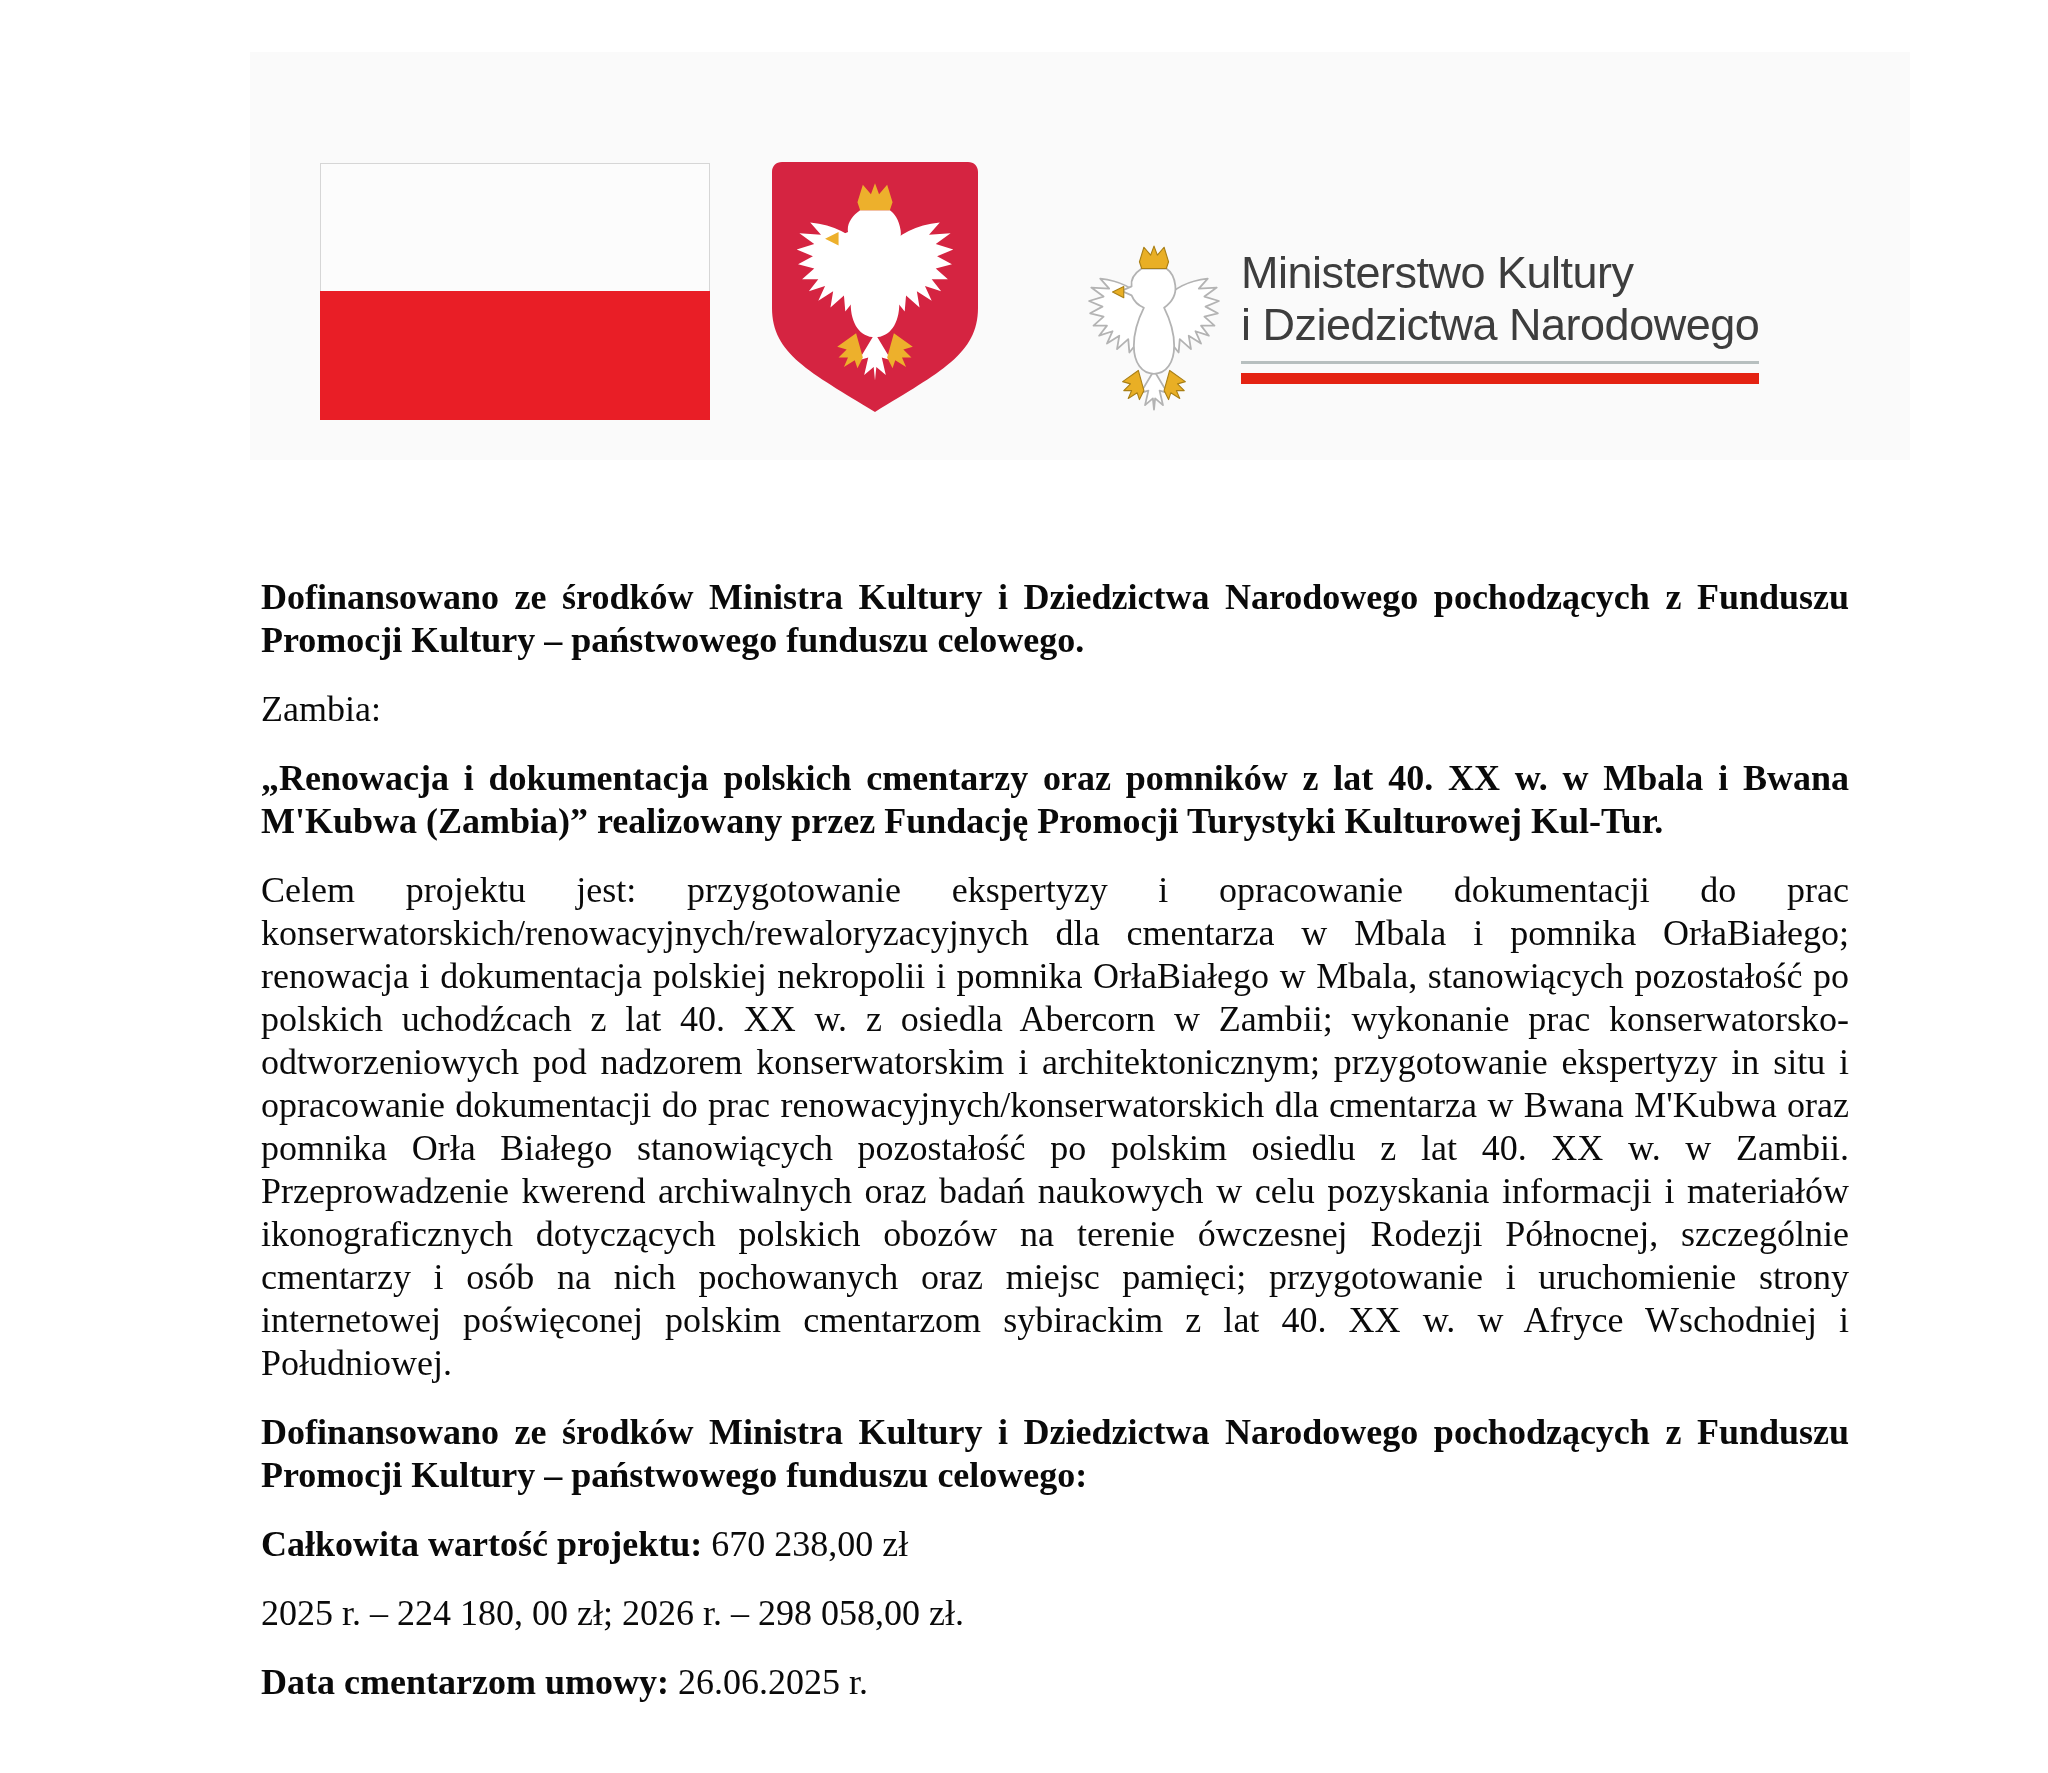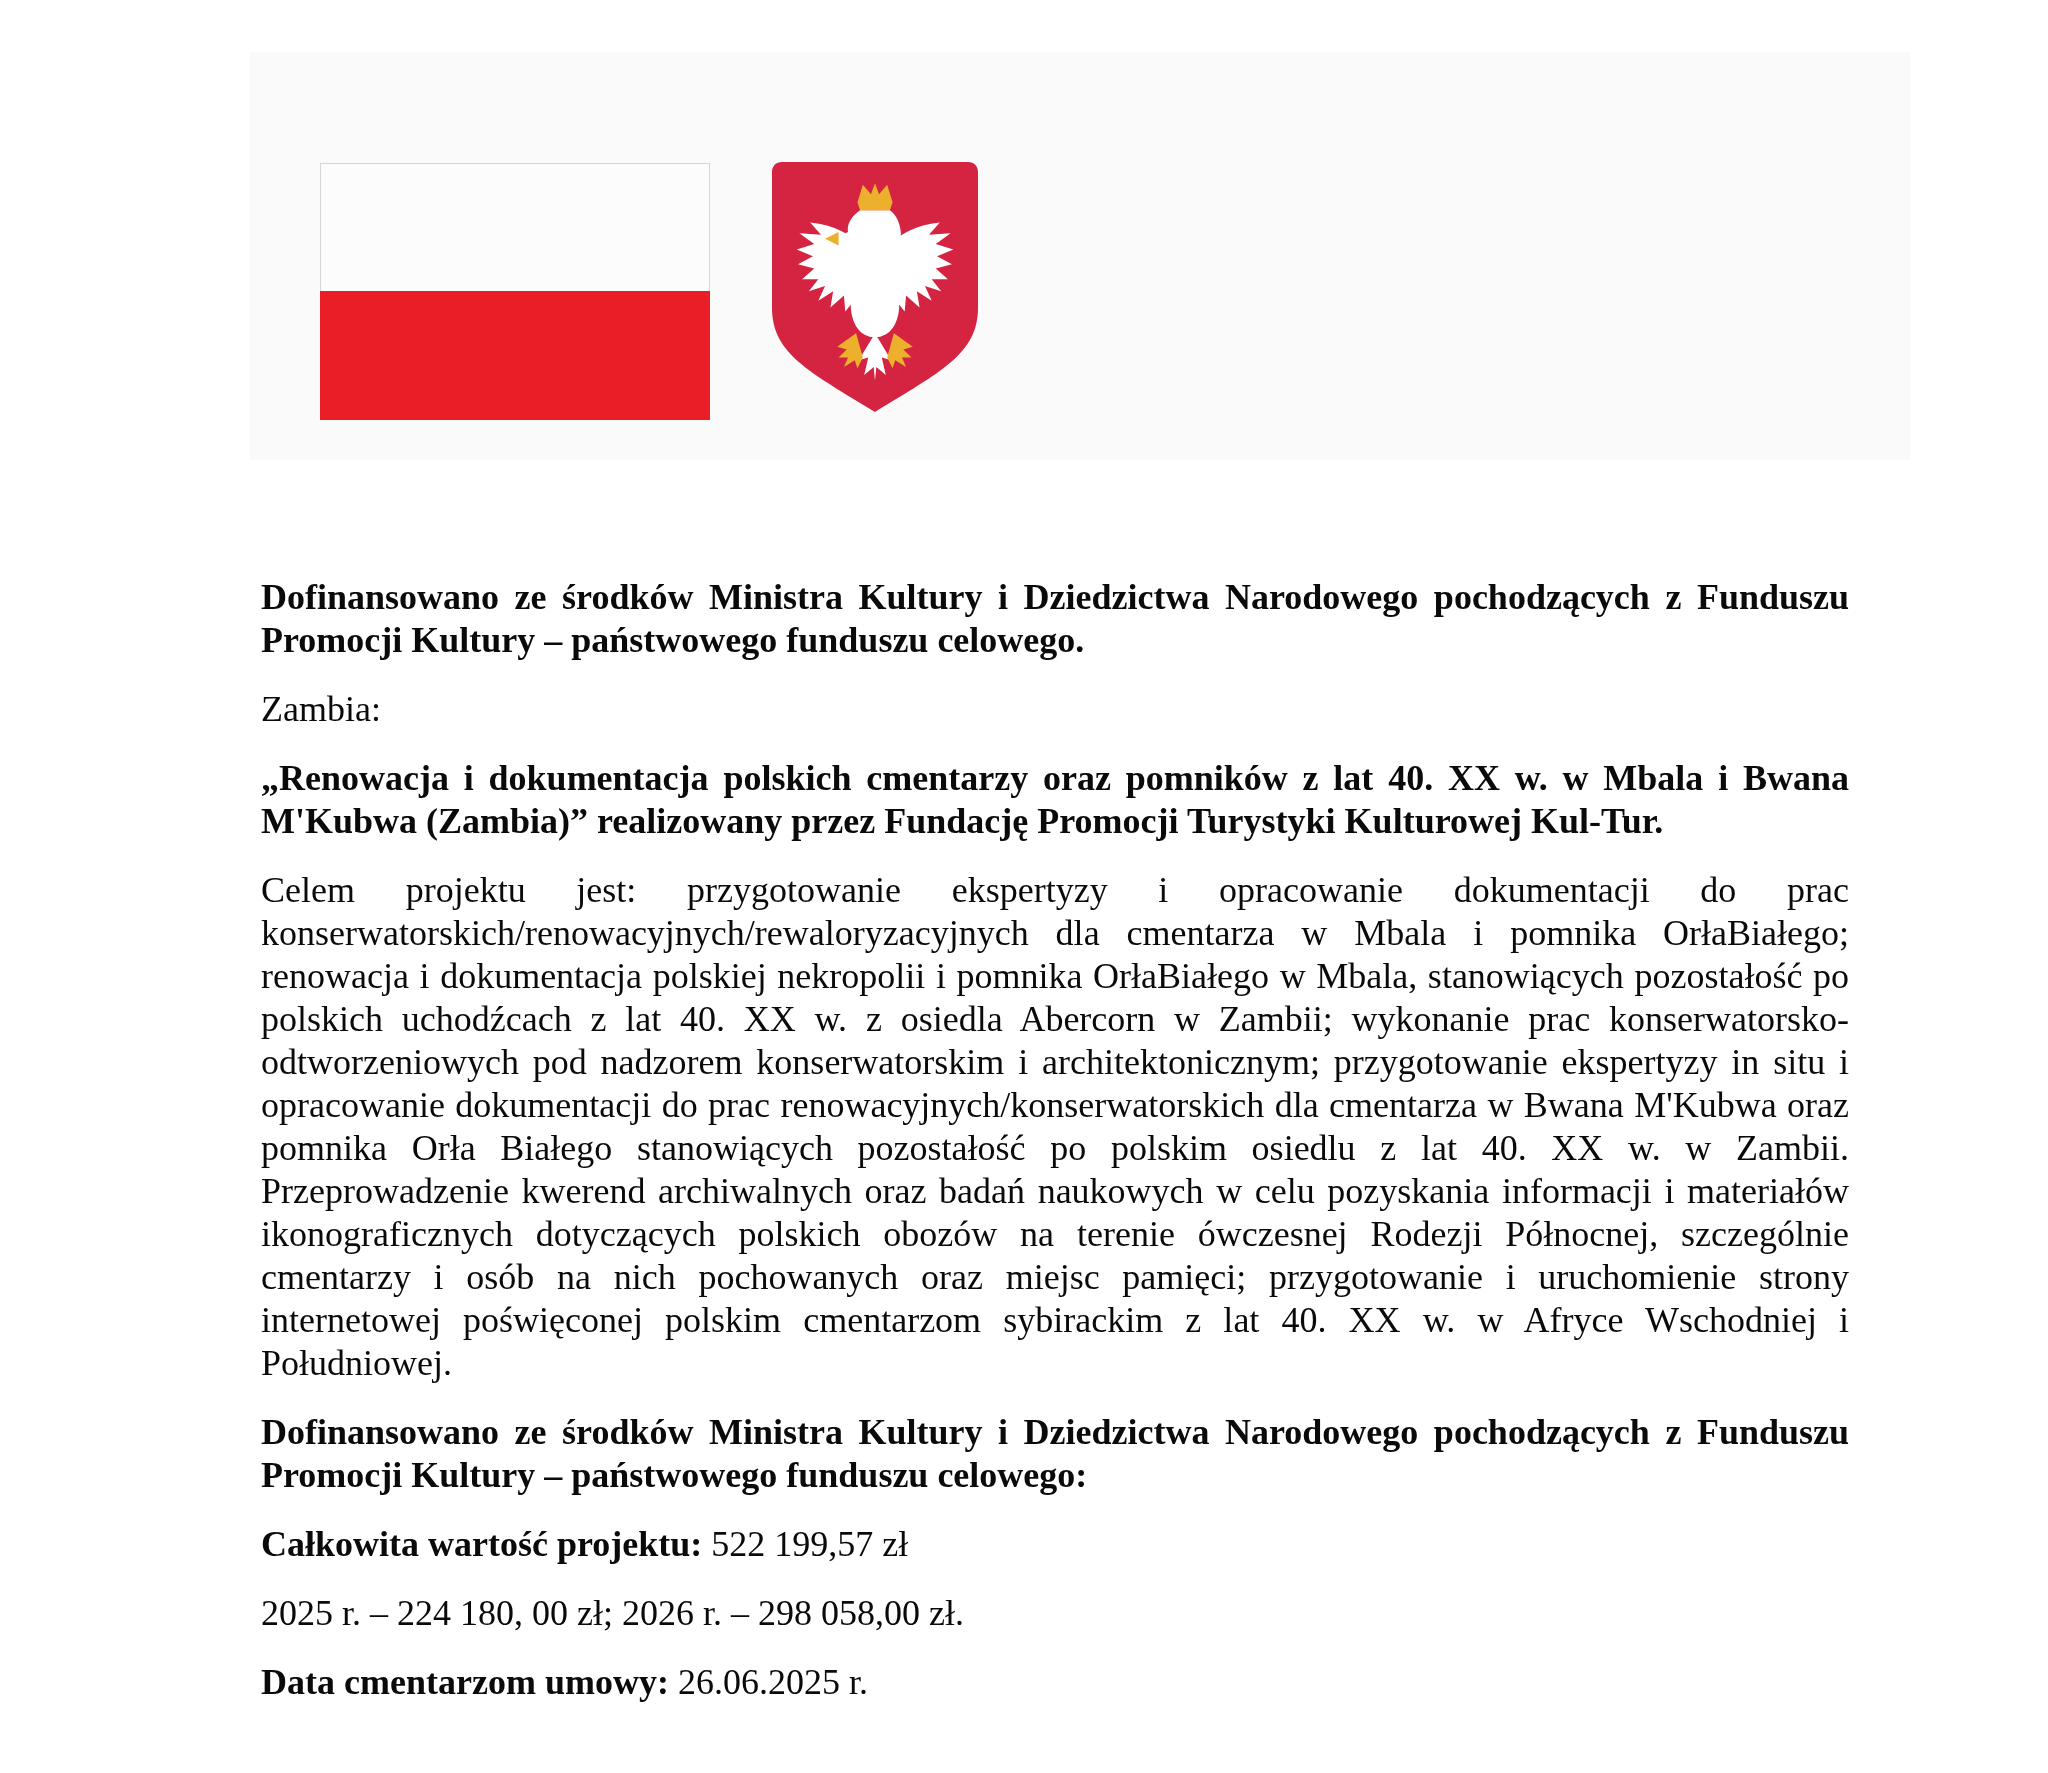--- a/index.html
+++ b/index.html
@@ -60,26 +60,46 @@
           <path class="eag-white" d="M60,112 L48,132 55,130 52,143 59,137 60,147 61,137 68,143 65,130 72,132 Z"></path>
           <path class="eag-white" d="M49,21 C43,25 39,31 40,37 L31,41 40,45 C42,50 46,54 51,56 C45,68 42,78 42,90 C42,105 49,115 60,115 C71,115 78,105 78,90 C78,78 75,68 69,56 C76,51 80,44 79,36 C78,28 74,23 71,21 Z"></path>
           <path class="eag-gold" d="M33,37 L23,42 33,47 Z"></path>
           <path class="eag-gold" d="M47,15 L51,2 57,9 60,1 63,9 69,2 73,15 71,21 49,21 Z"></path>
           <path class="eag-gold" d="M46,112 L32,122 39,124 33,130 40,130 37,137 45,132 47,138 51,130 Z"></path>
           <path class="eag-gold" transform="translate(120 0) scale(-1 1)" d="M46,112 L32,122 39,124 33,130 40,130 37,137 45,132 47,138 51,130 Z"></path>
         </g>
       </svg>
     </div>
 
+    <div class="ministry">
+      <div class="logo-eagle">
+        <svg viewBox="0 0 120 150" xmlns="http://www.w3.org/2000/svg">
+          <path class="lg-body" d="M52,50 C42,38 30,32 12,30 L20,39 4,38 15,46 2,50 14,55 3,61 15,64 6,72 18,72 11,81 23,77 18,88 29,81 27,93 37,84 38,96 46,86 50,92 Z"></path>
+          <path class="lg-body" transform="translate(120 0) scale(-1 1)" d="M52,50 C42,38 30,32 12,30 L20,39 4,38 15,46 2,50 14,55 3,61 15,64 6,72 18,72 11,81 23,77 18,88 29,81 27,93 37,84 38,96 46,86 50,92 Z"></path>
+          <path class="lg-body" d="M60,112 L48,132 55,130 52,143 59,137 60,147 61,137 68,143 65,130 72,132 Z"></path>
+          <path class="lg-body" d="M49,21 C43,25 39,31 40,37 L31,41 40,45 C42,50 46,54 51,56 C45,68 42,78 42,90 C42,105 49,115 60,115 C71,115 78,105 78,90 C78,78 75,68 69,56 C76,51 80,44 79,36 C78,28 74,23 71,21 Z"></path>
+          <path class="lg-gold" d="M33,37 L23,42 33,47 Z"></path>
+          <path class="lg-gold" d="M47,15 L51,2 57,9 60,1 63,9 69,2 73,15 71,21 49,21 Z"></path>
+          <path class="lg-gold" d="M46,112 L32,122 39,124 33,130 40,130 37,137 45,132 47,138 51,130 Z"></path>
+          <path class="lg-gold" transform="translate(120 0) scale(-1 1)" d="M46,112 L32,122 39,124 33,130 40,130 37,137 45,132 47,138 51,130 Z"></path>
+        </svg>
+      </div>
+      <div class="logo-text">
+        <div>Ministerstwo Kultury</div>
+        <div>i Dziedzictwa Narodowego</div>
+        <div class="rule-gray"></div>
+        <div class="rule-red"></div>
+      </div>
+    </div>
   </div>
 
   <div class="content">
     <p class="bold justify">Dofinansowano ze środków Ministra Kultury i Dziedzictwa Narodowego pochodzących z Funduszu Promocji Kultury – państwowego funduszu celowego.</p>
     <p>Zambia:</p>
     <p class="bold justify">„Renowacja i dokumentacja polskich cmentarzy oraz pomników z lat 40. XX w. w Mbala i Bwana M'Kubwa (Zambia)” realizowany przez Fundację Promocji Turystyki Kulturowej Kul-Tur.</p>
     <p class="justify">Celem projektu jest: przygotowanie ekspertyzy i opracowanie dokumentacji do prac konserwatorskich/renowacyjnych/rewaloryzacyjnych dla cmentarza w Mbala i pomnika OrłaBiałego; renowacja i dokumentacja polskiej nekropolii i pomnika OrłaBiałego w Mbala, stanowiących pozostałość po polskich uchodźcach z lat 40. XX w. z osiedla Abercorn w Zambii; wykonanie prac konserwatorsko-odtworzeniowych pod nadzorem konserwatorskim i architektonicznym; przygotowanie ekspertyzy in situ i opracowanie dokumentacji do prac renowacyjnych/konserwatorskich dla cmentarza w Bwana M'Kubwa oraz pomnika Orła Białego stanowiących pozostałość po polskim osiedlu z lat 40. XX w. w Zambii. Przeprowadzenie kwerend archiwalnych oraz badań naukowych w celu pozyskania informacji i materiałów ikonograficznych dotyczących polskich obozów na terenie ówczesnej Rodezji Północnej, szczególnie cmentarzy i osób na nich pochowanych oraz miejsc pamięci; przygotowanie i uruchomienie strony internetowej poświęconej polskim cmentarzom sybirackim z lat 40. XX w. w Afryce Wschodniej i Południowej.</p>
     <p class="bold justify">Dofinansowano ze środków Ministra Kultury i Dziedzictwa Narodowego pochodzących z Funduszu Promocji Kultury – państwowego funduszu celowego:</p>
-    <p><strong>Całkowita wartość projektu:</strong> <span>522 199,57 zł</span></p>
+    <p><strong>Całkowita wartość projektu:</strong> <span>670 238,00 zł</span></p>
     <p>2025 r. – 224 180, 00 zł; 2026 r. – 298 058,00 zł.</p>
     <p><strong>Data cmentarzom umowy:</strong> <span>26.06.2025 r.</span></p>
   </div>
 
 </div>
 
 </body></html>

